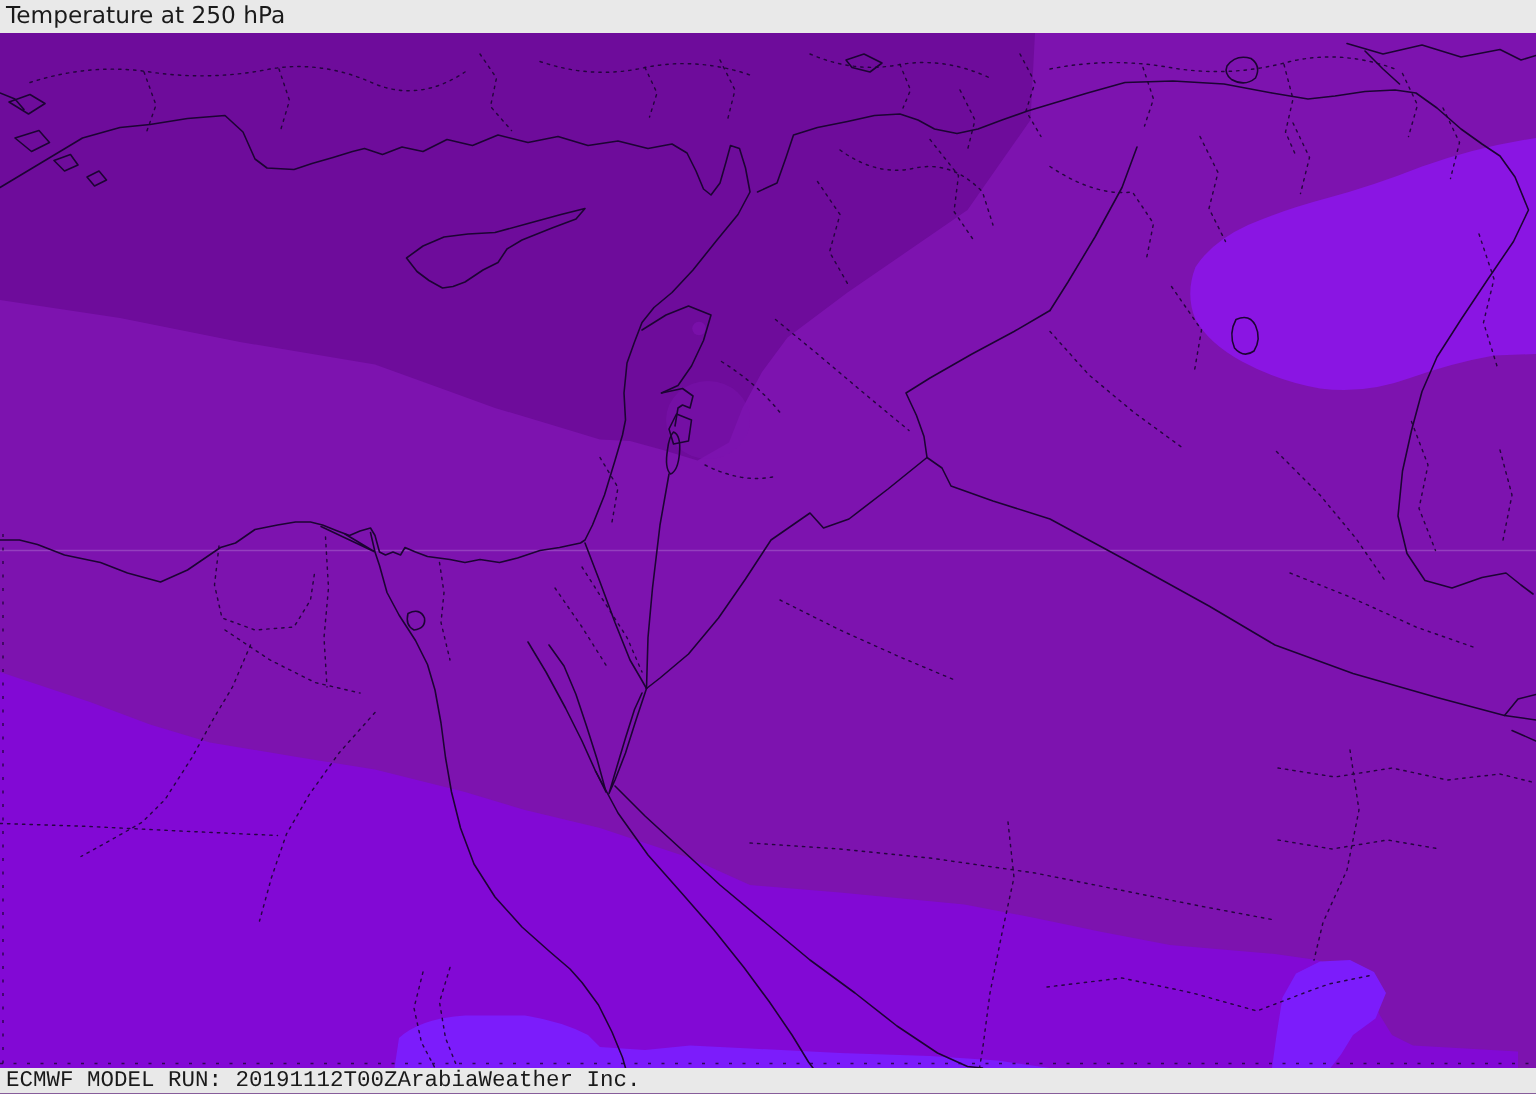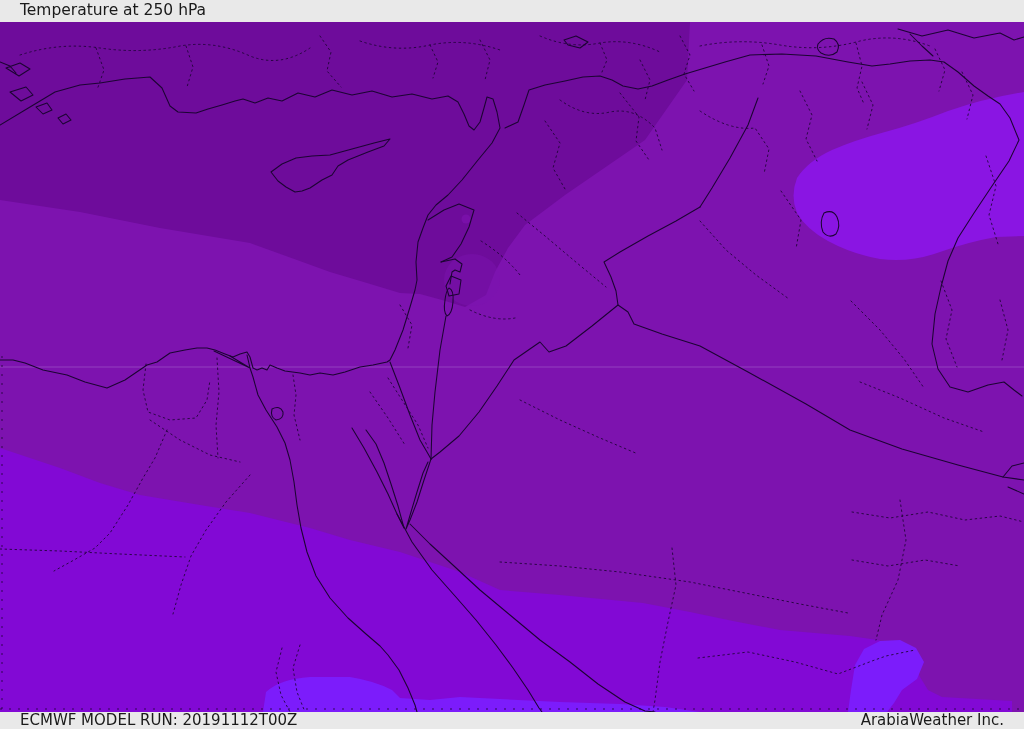--- a/index.html
+++ b/index.html
@@ -4,26 +4,26 @@
 <style>
   html,body{margin:0;padding:0;background:#777;}
   #viewport{
     position:relative;width:1024px;height:729px;overflow:hidden;
     background:#7D13AF;
     font-family:"DejaVu Sans","Liberation Sans",sans-serif;
   }
   #map-svg{position:absolute;left:0;top:0;width:1024px;height:729px;display:block;}
   .bar{
     position:absolute;left:0;width:1024px;background:#E9E9E9;color:#1A1A1A;
-    display:flex;justify-content:space-between;align-items:center;
-    box-sizing:border-box;padding:0 20px;z-index:5;
+    display:flex;justify-content:flex-start;align-items:center;
+    box-sizing:border-box;padding:0 4px;z-index:5;
     font-size:15.5px;line-height:1;white-space:nowrap;
   }
   #top-bar{top:0;height:22px;}
-  #bottom-bar{top:712px;height:17px;font-size:15px;}
+  #bottom-bar{top:712px;height:17px;font-size:15px;font-family:Liberation Mono, monospace;}
   .solid{fill:none;stroke-width:1.05;stroke-linecap:round;stroke-linejoin:round;}
   .dotted{fill:none;stroke-width:0.95;stroke-dasharray:1.6 3.4;stroke-linecap:round;opacity:.9;}
   .grid{fill:none;stroke-width:1;stroke-dasharray:2 7;opacity:.8;}
 </style>
 </head>
 <body>
 
 <div id="viewport">
 
   <svg id="map-svg" viewBox="0 0 1024 729">

